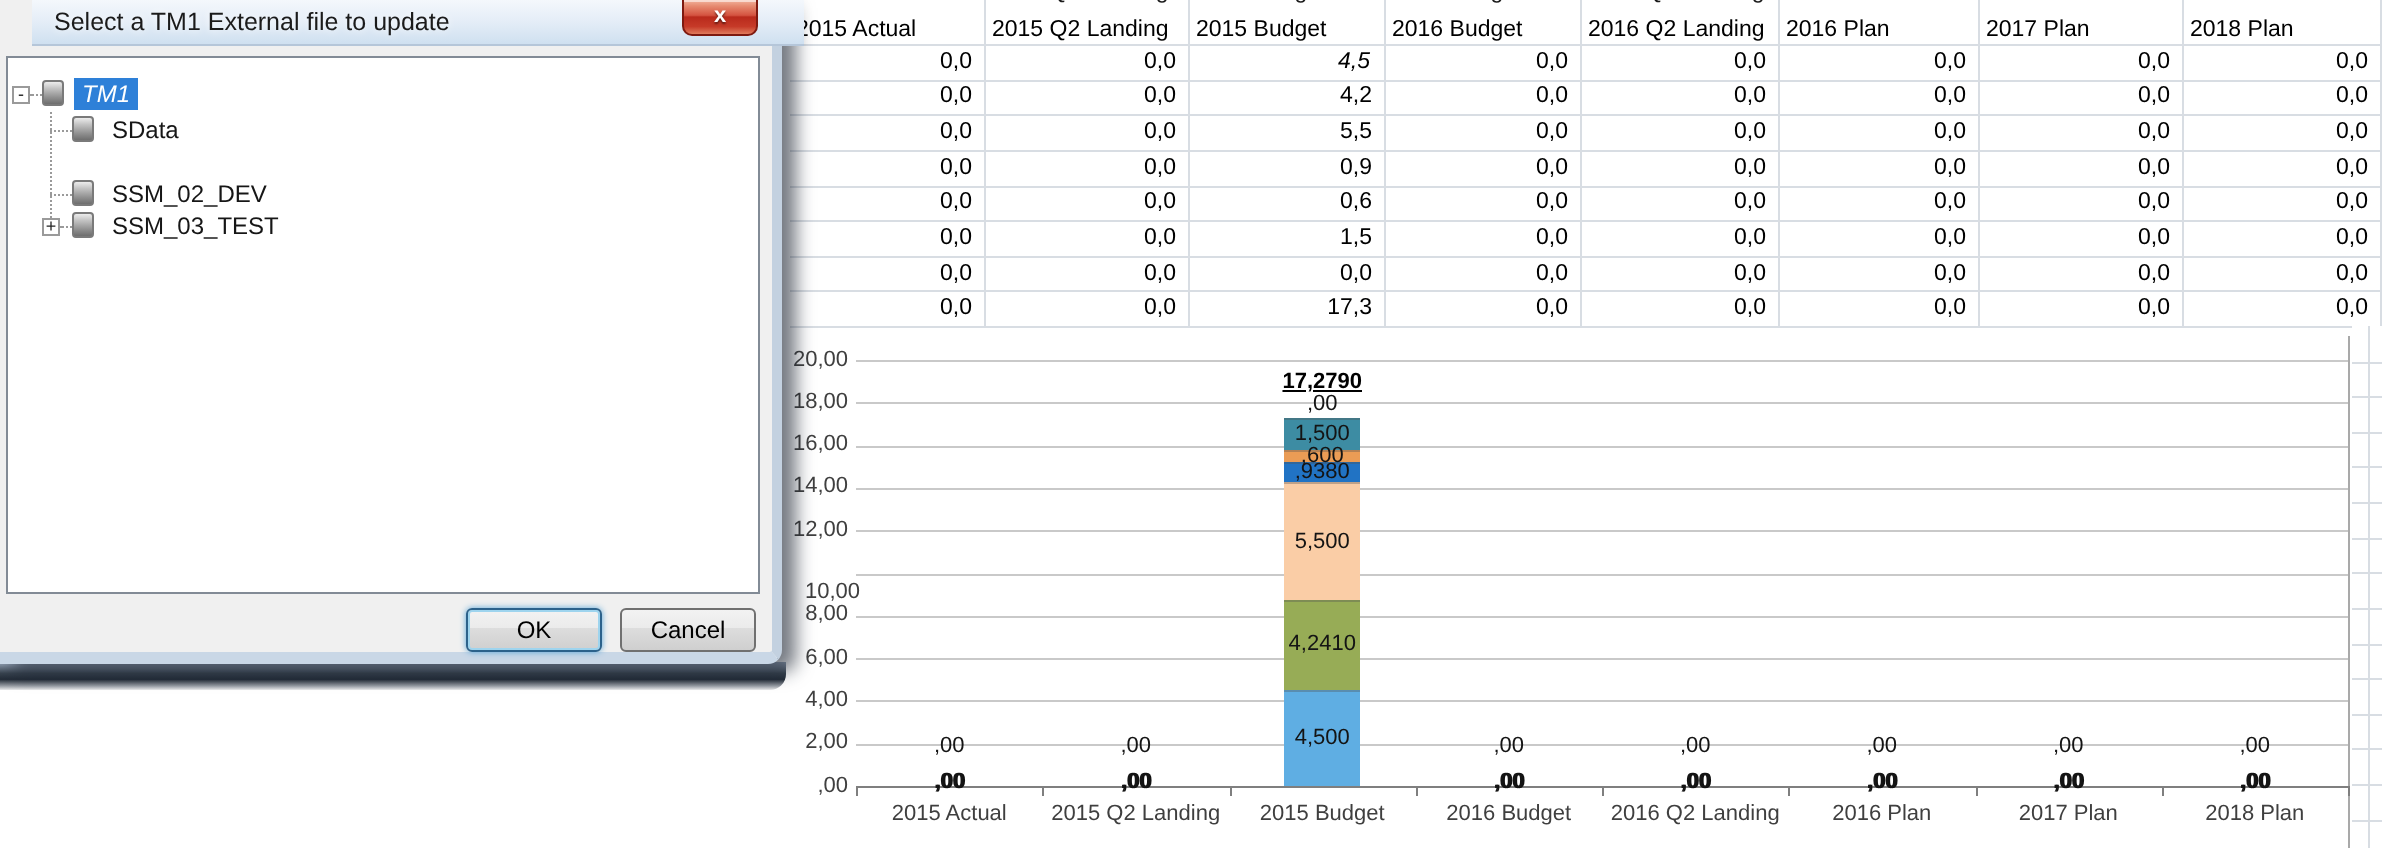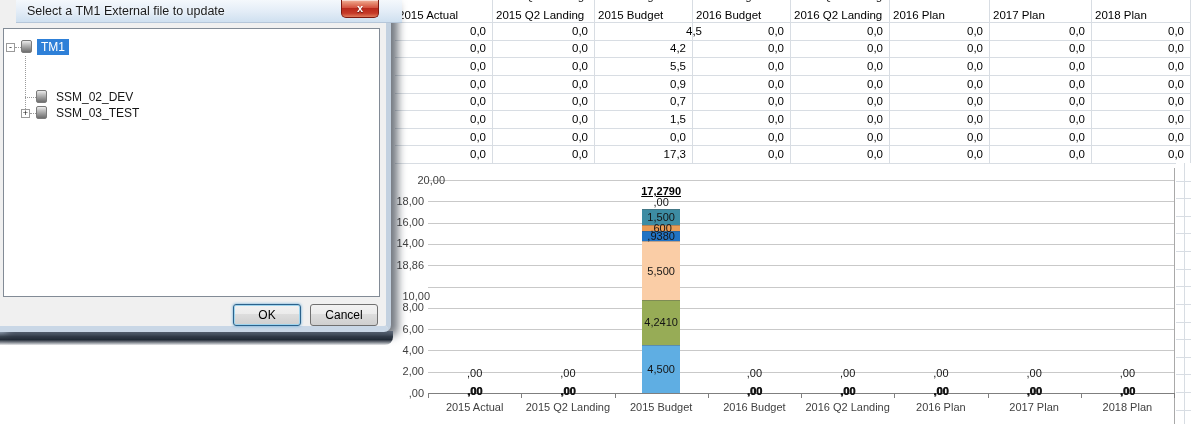--- a/index.html
+++ b/index.html
@@ -69,21 +69,21 @@
       <div class="hdr" style="position: absolute; left: 0px; top: 8px; width: 98px; height: 14px;">2015 Actual</div>
       <div class="hdr" style="position: absolute; left: 98px; top: 8px; width: 102px; height: 14px;">2015 Q2 Landing</div>
       <div class="hdr" style="position: absolute; left: 200px; top: 8px; width: 98px; height: 14px;">2015 Budget</div>
       <div class="hdr" style="position: absolute; left: 298px; top: 8px; width: 98px; height: 14px;">2016 Budget</div>
       <div class="hdr" style="position: absolute; left: 396px; top: 8px; width: 99px; height: 14px;">2016 Q2 Landing</div>
       <div class="hdr" style="position: absolute; left: 495px; top: 8px; width: 100px; height: 14px;">2016 Plan</div>
       <div class="hdr" style="position: absolute; left: 595px; top: 8px; width: 102px; height: 14px;">2017 Plan</div>
       <div class="hdr" style="position: absolute; left: 697px; top: 8px; width: 99px; height: 14px;">2018 Plan</div>
       <div class="cellv" style="position: absolute; left: 0px; top: 22px; width: 98px; height: 17.625px;">0,0</div>
       <div class="cellv" style="position: absolute; left: 98px; top: 22px; width: 102px; height: 17.625px;">0,0</div>
-      <div class="cellv" style="position: absolute; left: 216px; top: 22px; width: 98px; height: 17.625px;">4,5</div>
+      <div class="cellv" style="position: absolute; left: 199px; top: 22px; width: 98px; height: 17.625px; font-style: italic;">4,5</div>
       <div class="cellv" style="position: absolute; left: 298px; top: 22px; width: 98px; height: 17.625px;">0,0</div>
       <div class="cellv" style="position: absolute; left: 396px; top: 22px; width: 99px; height: 17.625px;">0,0</div>
       <div class="cellv" style="position: absolute; left: 495px; top: 22px; width: 100px; height: 17.625px;">0,0</div>
       <div class="cellv" style="position: absolute; left: 595px; top: 22px; width: 102px; height: 17.625px;">0,0</div>
       <div class="cellv" style="position: absolute; left: 697px; top: 22px; width: 99px; height: 17.625px;">0,0</div>
       <div class="cellv" style="position: absolute; left: 0px; top: 39.625px; width: 98px; height: 17.625px;">0,0</div>
       <div class="cellv" style="position: absolute; left: 98px; top: 39.625px; width: 102px; height: 17.625px;">0,0</div>
       <div class="cellv" style="position: absolute; left: 200px; top: 39.625px; width: 98px; height: 17.625px;">4,2</div>
       <div class="cellv" style="position: absolute; left: 298px; top: 39.625px; width: 98px; height: 17.625px;">0,0</div>
       <div class="cellv" style="position: absolute; left: 396px; top: 39.625px; width: 99px; height: 17.625px;">0,0</div>
@@ -101,21 +101,21 @@
       <div class="cellv" style="position: absolute; left: 0px; top: 74.875px; width: 98px; height: 17.625px;">0,0</div>
       <div class="cellv" style="position: absolute; left: 98px; top: 74.875px; width: 102px; height: 17.625px;">0,0</div>
       <div class="cellv" style="position: absolute; left: 200px; top: 74.875px; width: 98px; height: 17.625px;">0,9</div>
       <div class="cellv" style="position: absolute; left: 298px; top: 74.875px; width: 98px; height: 17.625px;">0,0</div>
       <div class="cellv" style="position: absolute; left: 396px; top: 74.875px; width: 99px; height: 17.625px;">0,0</div>
       <div class="cellv" style="position: absolute; left: 495px; top: 74.875px; width: 100px; height: 17.625px;">0,0</div>
       <div class="cellv" style="position: absolute; left: 595px; top: 74.875px; width: 102px; height: 17.625px;">0,0</div>
       <div class="cellv" style="position: absolute; left: 697px; top: 74.875px; width: 99px; height: 17.625px;">0,0</div>
       <div class="cellv" style="position: absolute; left: 0px; top: 92.5px; width: 98px; height: 17.625px;">0,0</div>
       <div class="cellv" style="position: absolute; left: 98px; top: 92.5px; width: 102px; height: 17.625px;">0,0</div>
-      <div class="cellv" style="position: absolute; left: 200px; top: 92.5px; width: 98px; height: 17.625px;">0,7</div>
+      <div class="cellv" style="position: absolute; left: 200px; top: 92.5px; width: 98px; height: 17.625px;">0,6</div>
       <div class="cellv" style="position: absolute; left: 298px; top: 92.5px; width: 98px; height: 17.625px;">0,0</div>
       <div class="cellv" style="position: absolute; left: 396px; top: 92.5px; width: 99px; height: 17.625px;">0,0</div>
       <div class="cellv" style="position: absolute; left: 495px; top: 92.5px; width: 100px; height: 17.625px;">0,0</div>
       <div class="cellv" style="position: absolute; left: 595px; top: 92.5px; width: 102px; height: 17.625px;">0,0</div>
       <div class="cellv" style="position: absolute; left: 697px; top: 92.5px; width: 99px; height: 17.625px;">0,0</div>
       <div class="cellv" style="position: absolute; left: 0px; top: 110.125px; width: 98px; height: 17.625px;">0,0</div>
       <div class="cellv" style="position: absolute; left: 98px; top: 110.125px; width: 102px; height: 17.625px;">0,0</div>
       <div class="cellv" style="position: absolute; left: 200px; top: 110.125px; width: 98px; height: 17.625px;">1,5</div>
       <div class="cellv" style="position: absolute; left: 298px; top: 110.125px; width: 98px; height: 17.625px;">0,0</div>
       <div class="cellv" style="position: absolute; left: 396px; top: 110.125px; width: 99px; height: 17.625px;">0,0</div>
@@ -179,25 +179,25 @@
       <div style="position: absolute; left: 33px; top: 12px; width: 746px; height: 1px; background: rgb(201, 201, 201);"></div>
       <div style="position: absolute; left: 33px; top: 33.3px; width: 746px; height: 1px; background: rgb(201, 201, 201);"></div>
       <div style="position: absolute; left: 33px; top: 54.6px; width: 746px; height: 1px; background: rgb(201, 201, 201);"></div>
       <div style="position: absolute; left: 33px; top: 75.9px; width: 746px; height: 1px; background: rgb(201, 201, 201);"></div>
       <div style="position: absolute; left: 33px; top: 97.2px; width: 746px; height: 1px; background: rgb(201, 201, 201);"></div>
       <div style="position: absolute; left: 33px; top: 118.5px; width: 746px; height: 1px; background: rgb(201, 201, 201);"></div>
       <div style="position: absolute; left: 33px; top: 139.8px; width: 746px; height: 1px; background: rgb(201, 201, 201);"></div>
       <div style="position: absolute; left: 33px; top: 161.1px; width: 746px; height: 1px; background: rgb(201, 201, 201);"></div>
       <div style="position: absolute; left: 33px; top: 182.4px; width: 746px; height: 1px; background: rgb(201, 201, 201);"></div>
       <div style="position: absolute; left: 33px; top: 203.7px; width: 746px; height: 1px; background: rgb(201, 201, 201);"></div>
-      <div class="ylab" style="position: absolute; left: 0px; top: 5.5px; width: 50px;">20,00</div>
+      <div class="ylab" style="position: absolute; left: 0px; top: 5.5px; width: 29px;">20,00</div>
       <div class="ylab" style="position: absolute; left: 0px; top: 26.8px; width: 29px;">18,00</div>
       <div class="ylab" style="position: absolute; left: 0px; top: 48.1px; width: 29px;">16,00</div>
       <div class="ylab" style="position: absolute; left: 0px; top: 69.4px; width: 29px;">14,00</div>
-      <div class="ylab" style="position: absolute; left: 0px; top: 90.7px; width: 29px;">18,86</div>
+      <div class="ylab" style="position: absolute; left: 0px; top: 90.7px; width: 29px;">12,00</div>
       <div class="ylab" style="position: absolute; left: 0px; top: 122px; width: 35px;">10,00</div>
       <div class="ylab" style="position: absolute; left: 0px; top: 133.3px; width: 29px;">8,00</div>
       <div class="ylab" style="position: absolute; left: 0px; top: 154.6px; width: 29px;">6,00</div>
       <div class="ylab" style="position: absolute; left: 0px; top: 175.9px; width: 29px;">4,00</div>
       <div class="ylab" style="position: absolute; left: 0px; top: 197.2px; width: 29px;">2,00</div>
       <div class="ylab" style="position: absolute; left: 0px; top: 218.5px; width: 29px;">,00</div>
       <div style="position: absolute; left: 33px; top: 225px; width: 746px; height: 1px; background: rgb(127, 127, 127);"></div>
       <div style="position: absolute; left: 33px; top: 225px; width: 1px; height: 5px; background: rgb(127, 127, 127);"></div>
       <div style="position: absolute; left: 126.25px; top: 225px; width: 1px; height: 5px; background: rgb(127, 127, 127);"></div>
       <div style="position: absolute; left: 219.5px; top: 225px; width: 1px; height: 5px; background: rgb(127, 127, 127);"></div>
@@ -251,23 +251,28 @@
       <div id="dlg-title" class="abs" style="left:11px;top:0;">Select a TM1 External file to update</div>
     </div>
     <div id="closebtn" class="abs" style="left:341px;top:0;width:36px;height:17px;">
       <span>x</span>
     </div>
     <div id="treepanel" class="abs" style="left:3px;top:28px;width:375px;height:267px;">
         <div class="trow" style="position: absolute; left: 0px; top: 11px; width: 373px; height: 16px;">
           <div class="expbox" style="position: absolute; left: 2px; top: 3px;">-</div>
           <div class="doth" style="position: absolute; left: 11px; top: 7px; width: 6px;"></div>
           <div class="svricon" style="position: absolute; left: 17px; top: 0px;"></div>
-          <div class="sel" style="position: absolute; left: 33px; top: -1px;">TM1</div>
+          <div class="sel" style="position: absolute; left: 33px; top: -1px; font-style: italic;">TM1</div>
         </div>
         <div class="dotv" style="position: absolute; left: 21px; top: 27px; height: 57px;"></div>
+        <div class="trow" style="position: absolute; left: 0px; top: 29px; width: 373px; height: 16px;">
+          <div class="doth" style="position: absolute; left: 21px; top: 7px; width: 11px;"></div>
+          <div class="svricon" style="position: absolute; left: 32px; top: 0px;"></div>
+          <div class="tlabel" style="position: absolute; left: 48px; top: -1px;">SData</div>
+        </div>
         <div class="trow" style="position: absolute; left: 0px; top: 61px; width: 373px; height: 16px;">
           <div class="doth" style="position: absolute; left: 21px; top: 7px; width: 11px;"></div>
           <div class="svricon" style="position: absolute; left: 32px; top: 0px;"></div>
           <div class="tlabel" style="position: absolute; left: 48px; top: -1px;">SSM_02_DEV</div>
         </div>
         <div class="trow" style="position: absolute; left: 0px; top: 77px; width: 373px; height: 16px;">
           <div class="expbox" style="position: absolute; left: 17px; top: 3px;">+</div>
           <div class="doth" style="position: absolute; left: 26px; top: 7px; width: 6px;"></div>
           <div class="svricon" style="position: absolute; left: 32px; top: 0px;"></div>
           <div class="tlabel" style="position: absolute; left: 48px; top: -1px;">SSM_03_TEST</div>

